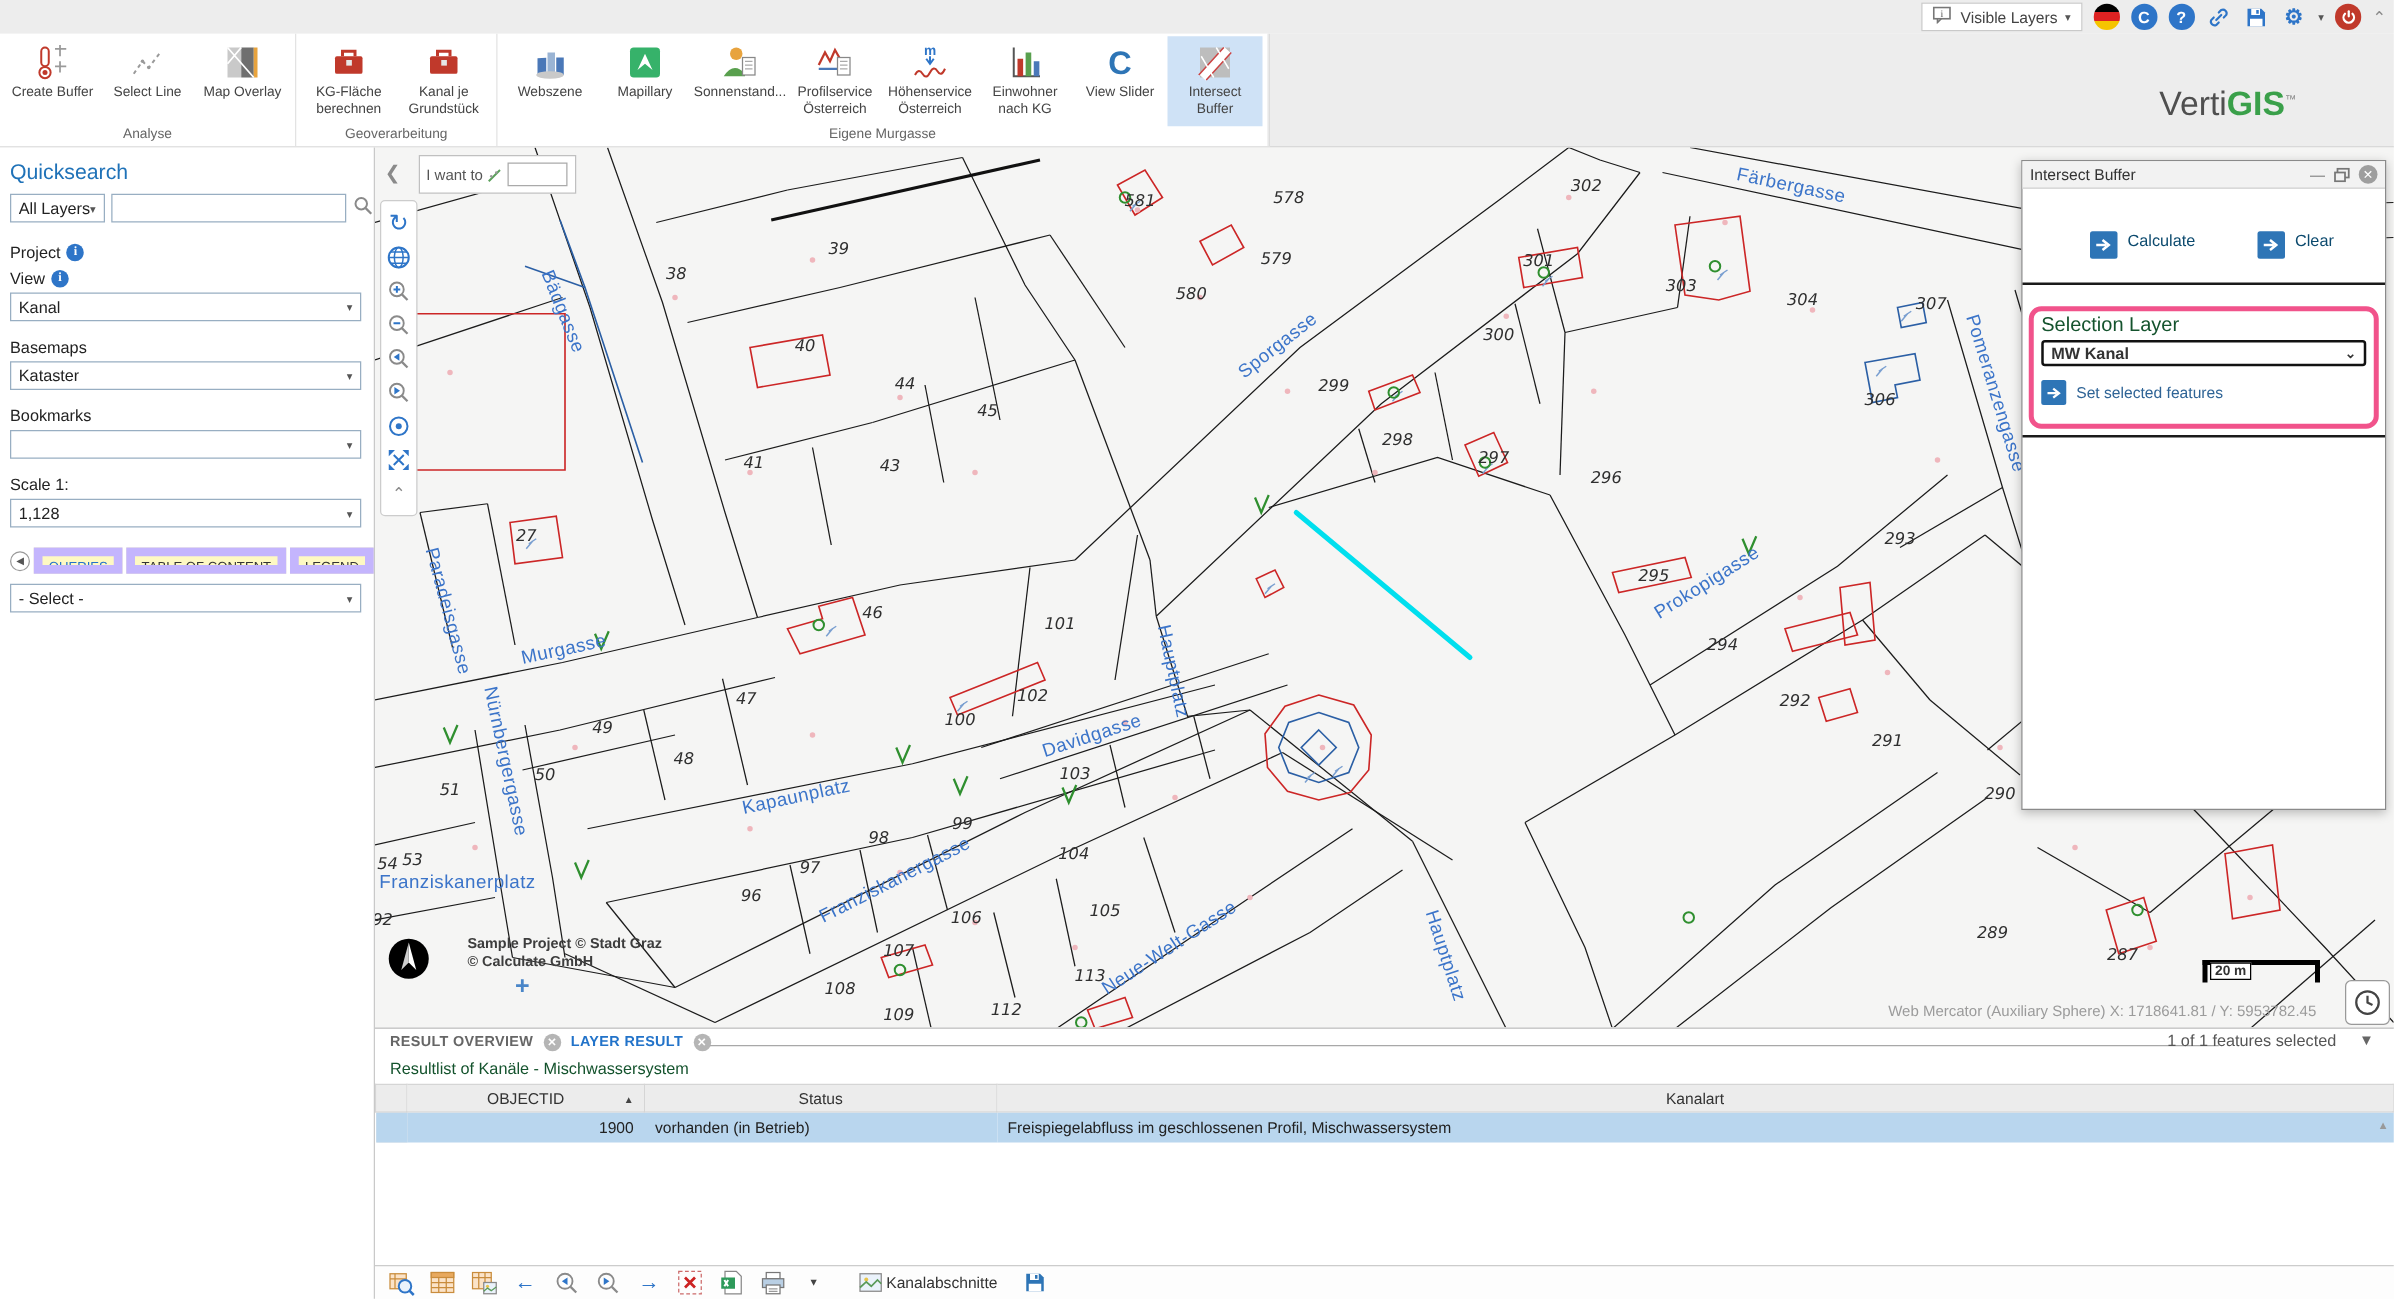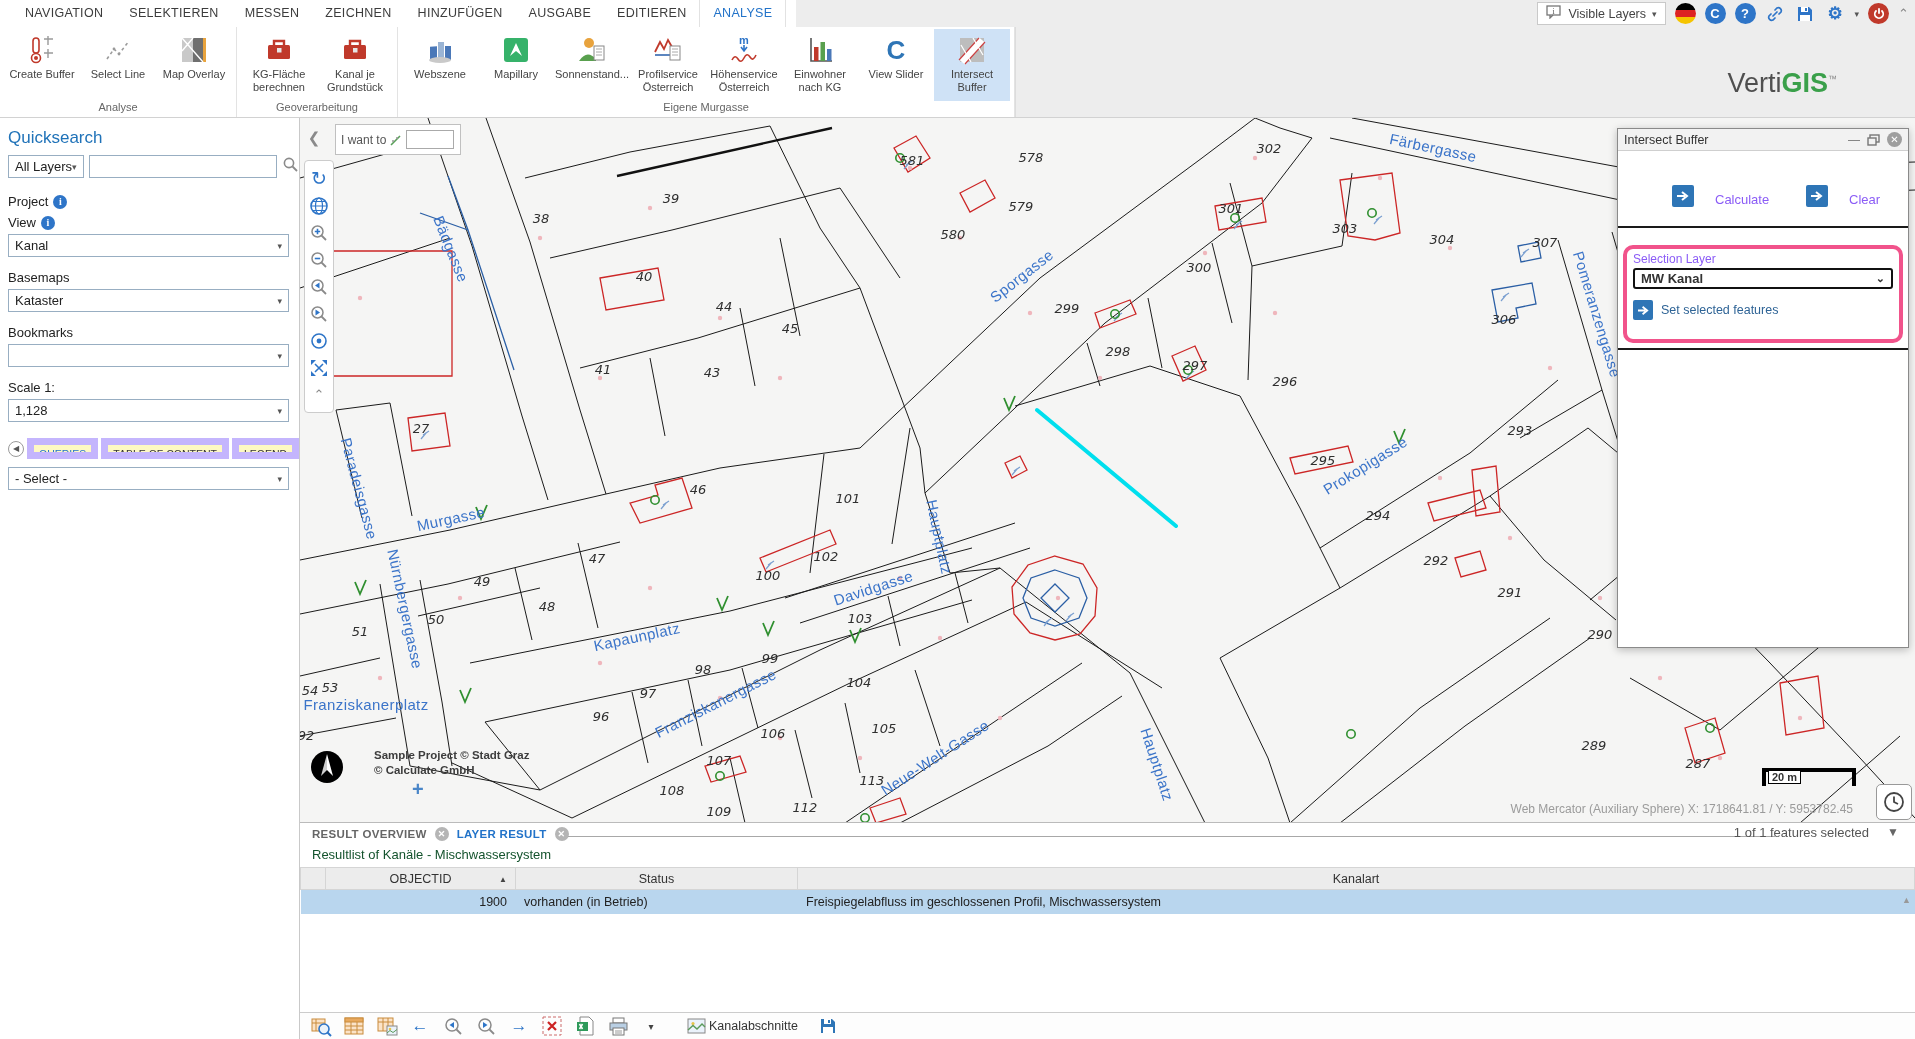--- a/index.html
+++ b/index.html
@@ -59,25 +59,25 @@
 #scalebar{position:absolute;left:1462px;top:650px;width:94px;height:18px;border-top:4px solid #000;border-left:4px solid #000;border-right:4px solid #000}
 #scalebar .sl{position:absolute;left:2px;top:-2px;background:#fff;border:1px solid #000;font-size:11px;padding:0 3px;font-weight:bold}
 #coords{position:absolute;right:62px;top:684px;font-size:12px;color:#9b9b9b}
 #clockbtn{position:absolute;left:1576px;top:666px;width:36px;height:36px;background:#fff;border:1px solid #999;border-radius:5px;display:flex;align-items:center;justify-content:center;cursor:pointer}
 
 #panel{position:absolute;left:1617px;top:128px;width:292px;height:520px;background:#fff;border:1px solid #8a8a8a;box-shadow:0 2px 8px rgba(0,0,0,.25)}
 #ptitle{height:22px;background:#f2f2f2;border-bottom:1px solid #cfcfcf;display:flex;align-items:center;padding:0 6px;font-size:12.5px;color:#333}
 #ptitle .pticons{margin-left:auto;display:flex;gap:7px;align-items:center;color:#777}
 .ptic{cursor:pointer;font-size:12px;display:flex;align-items:center}
 .pclose{width:15px;height:15px;border-radius:50%;background:#9e9e9e;color:#fff;font-size:10px;display:flex;align-items:center;justify-content:center}
-.pbtn{position:absolute;display:flex;align-items:flex-end;gap:21px;font-size:13px;color:#8b5cf6;cursor:pointer}
+.pbtn{position:absolute;display:flex;align-items:flex-start;gap:8px;font-size:13px;color:#0c4a6e;cursor:pointer}
 .bluesq{width:22px;height:22px;background:#2e75b6;border-radius:2px;display:flex;align-items:center;justify-content:center}
 .pdiv{position:absolute;left:0;width:100%;border-top:2px solid #1a1a1a}
 #pinkbox{position:absolute;left:5px;top:116px;width:280px;height:98px;border:4px solid #f1538b;border-radius:10px;padding:3px 6px}
-#pinkbox .plbl{font-size:12px;color:#8b5cf6}
+#pinkbox .plbl{font-size:16px;color:#14532d}
 #psel{margin-top:2px;height:21px;border:2px solid #111;border-radius:3px;display:flex;align-items:center;justify-content:space-between;padding:0 6px;font-size:13px;font-weight:bold;cursor:pointer}
 #setbtn{display:flex;align-items:center;gap:8px;margin-top:11px;font-size:12.5px;color:#2f6496;cursor:pointer}
 #setbtn .bluesq{width:20px;height:20px}
 
 #bottom{position:absolute;left:300px;top:822px;width:1615px;height:190px;background:#fff;border-top:1px solid #bbb}
 #btabs{position:absolute;left:12px;top:4px;display:flex;align-items:center;gap:8px;font-size:11.5px;font-weight:bold;letter-spacing:.3px}
 .btab{cursor:pointer;color:#666}
 .btab.active{color:#2273c9}
 .tclose{width:14px;height:14px;border-radius:50%;background:#b5b5b5;color:#fff;font-size:9px;display:inline-flex;align-items:center;justify-content:center;cursor:pointer}
 #tabline{position:absolute;left:268px;right:140px;top:13px;border-top:1px solid #a8a8a8}
@@ -96,30 +96,20 @@
 
 #btoolbar{position:absolute;left:300px;top:1012px;width:1615px;height:27px;background:#fdfdfd;border-top:1px solid #ccc;display:flex;align-items:center;gap:11px;padding-left:10px}
 .bt-ic{width:22px;height:22px;display:flex;align-items:center;justify-content:center;cursor:pointer}
 .bt-arrow{color:#2e75c8;font-size:17px;font-weight:bold}
 #kanalbtn{display:flex;align-items:center;gap:3px;font-size:12.5px;color:#333;cursor:pointer}
 </style>
 </head>
 <body>
 
 <div id="menubar">
-  <div id="menu-tabs">
-      <div class="menu-tab">NAVIGATION</div>
-      <div class="menu-tab">SELEKTIEREN</div>
-      <div class="menu-tab">MESSEN</div>
-      <div class="menu-tab">ZEICHNEN</div>
-      <div class="menu-tab">HINZUFÜGEN</div>
-      <div class="menu-tab">AUSGABE</div>
-      <div class="menu-tab">EDITIEREN</div>
-      <div class="menu-tab active">ANALYSE</div>
-    </div>
   <div id="menu-right">
     <div id="visible-layers-btn">
       <span>
         <svg width="16" height="14" viewBox="0 0 16 14">
             <rect x="1" y="1" width="13" height="9" fill="none" stroke="#777" stroke-width="1.3"></rect>
             <path d="M4,10 L4,13 L7,10" fill="none" stroke="#777" stroke-width="1.3"></path>
             <text x="7.5" y="8.5" font-size="8" fill="#555" text-anchor="middle" font-family="Liberation Serif,serif">i</text>
           </svg>
       </span>
       <span>Visible Layers</span>

